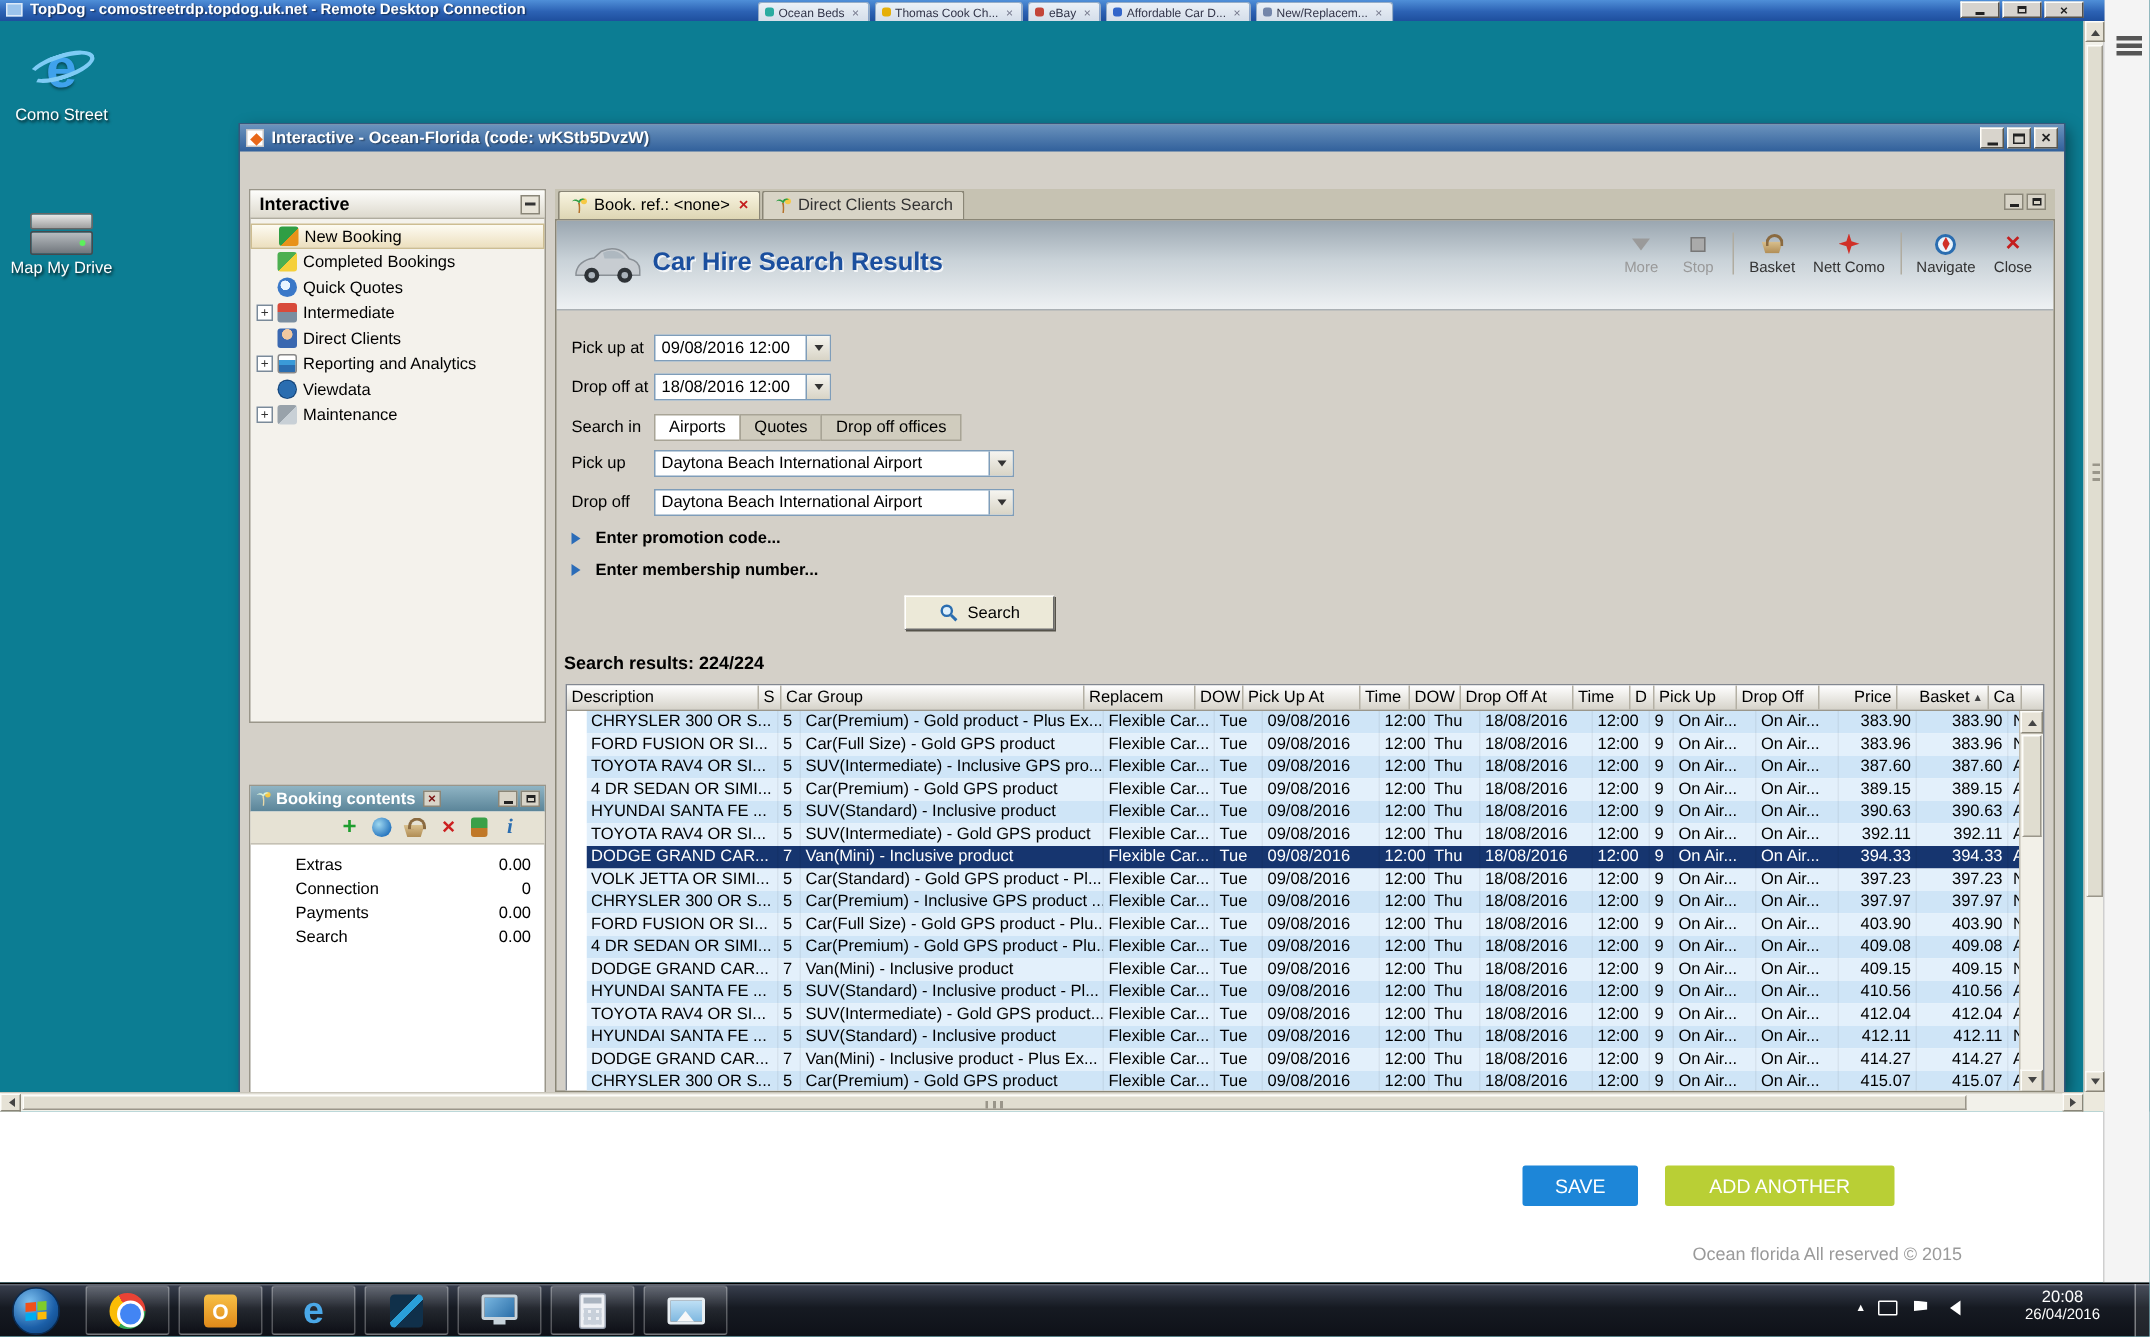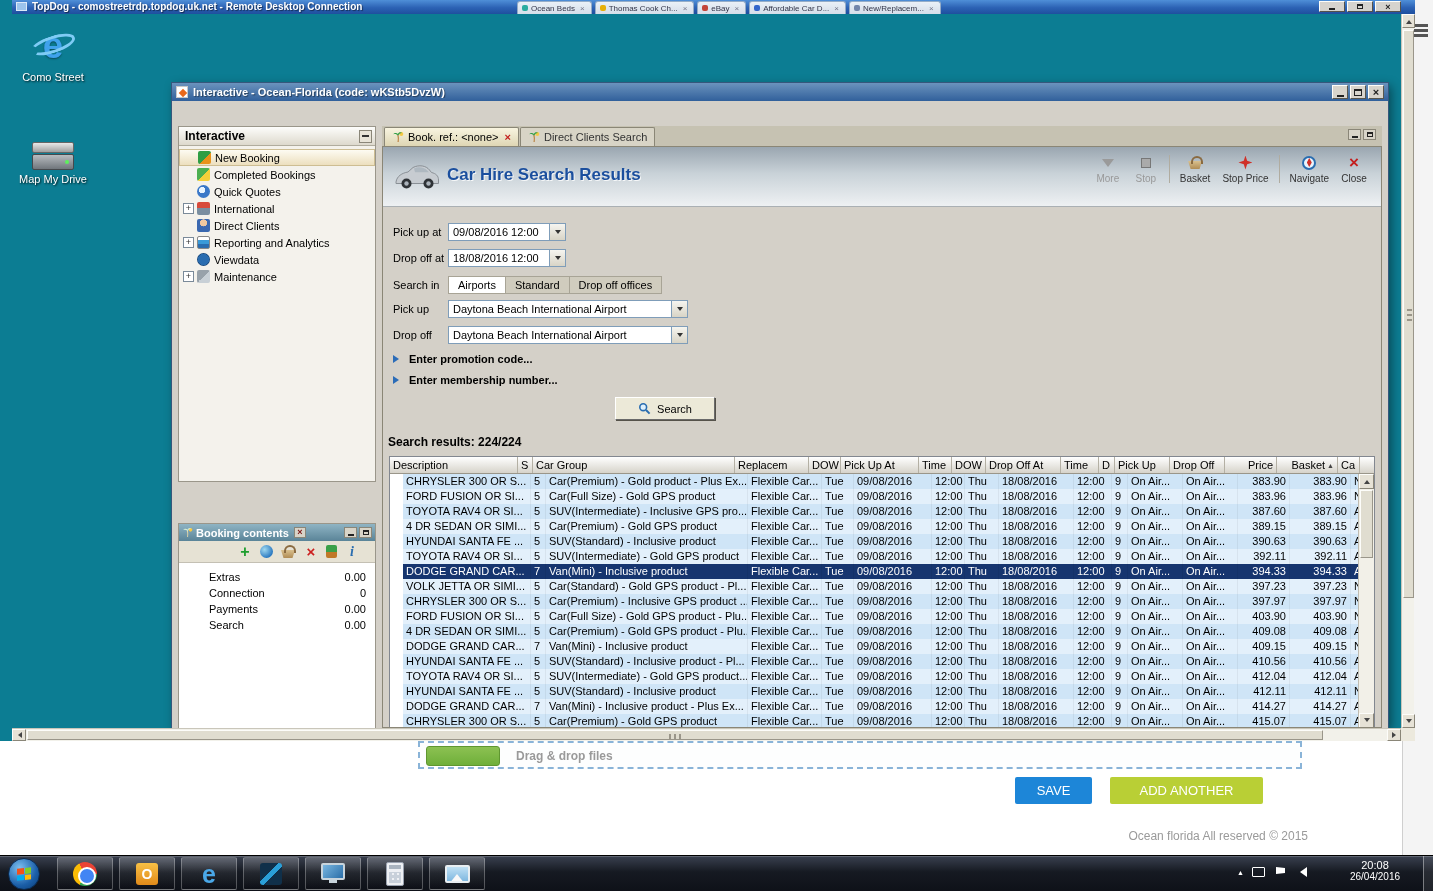--- a/index.html
+++ b/index.html
@@ -13,21 +13,21 @@
   .hamburger { position:absolute; left:8px; top:24px; width:17px; height:13px; }
   .hamburger i { display:block; width:17px; height:2.5px; background:#555; margin-bottom:2.5px; }
   .dropzone { position:absolute; left:418px; top:0px; width:884px; height:28px; border:2px dashed #8ab4d8; background:#fdfefe; }
   .upload-btn { position:absolute; left:6px; top:3px; width:74px; height:20px; background:linear-gradient(180deg,#8cc152,#6faf3a); border:1px solid #5f9630; border-radius:3px; }
   .drop-text { position:absolute; left:96px; top:6px; font-weight:bold; color:#9a9a9a; font-size:12px; }
   .save-btn { position:absolute; left:1015px; top:36px; width:77px; height:27px; background:#1d86d8; color:#fff; border:none; font-size:13px; font-family:"Liberation Sans",sans-serif; border-radius:2px; }
   .add-btn { position:absolute; left:1110px; top:36px; width:153px; height:27px; background:#b9cf35; color:#fff; border:none; font-size:13px; font-family:"Liberation Sans",sans-serif; border-radius:2px; }
   .footer-txt { position:absolute; right:125px; top:88px; color:#9a9a9a; font-size:12px; }
 
   
-  .rdp-win { position:absolute; left:12px; top:0; width:1403px; height:741px;text-decoration:underline; }
+  .rdp-win { position:absolute; left:0; top:0; width:1403px; height:741px;text-decoration:underline; }
   .rdp-titlebar { position:absolute; left:0; top:0; width:1403px; height:14px;
       background:linear-gradient(180deg,#4f8fd8 0%,#2c62b4 55%,#1e4f9e 100%); }
   .rdp-icon { position:absolute; left:4px; top:2px; width:11px; height:9px; background:#9cc4ec; border:1px solid #dce9f8; }
   .rdp-title { position:absolute; left:20px; top:1px; color:#fff; font-size:10px; font-weight:bold; text-shadow:1px 1px 1px rgba(0,0,0,.5); white-space:nowrap; }
   .bg-tabs { position:absolute; left:505px; top:1px; height:13px; display:flex; gap:3px; opacity:.95; }
   .bg-tab { display:flex; align-items:center; gap:3px; padding:0 6px 0 4px; background:linear-gradient(#f4f7fa,#dfe6ee); border:1px solid #9ab0c8; border-bottom:none; border-radius:3px 3px 0 0; font-size:8px; color:#334; white-space:nowrap; overflow:hidden; max-width:160px; }
   .bg-fav { width:6px; height:6px; border-radius:2px; flex:none; }
   .bg-x { color:#778; font-size:8px; margin-left:2px; }
   .rdp-buttons { position:absolute; right:14px; top:1px; display:flex; gap:2px; }
   .rbtn { width:26px; height:11px; background:#d6d3ce; border:1px solid; border-color:#fdfdfa #55514a #55514a #fdfdfa; display:flex; align-items:center; justify-content:center; }
@@ -199,24 +199,20 @@
   .tray-flag::after { content:""; position:absolute; left:-2px; top:0; width:1.5px; height:12px; background:#fff; }
   .tray-vol { width:0; height:0; border:5px solid transparent; border-right:7px solid #fff; }
   .clock { position:absolute; right:27px; top:3px; width:62px; text-align:center; color:#fff; }
   .clock .t { font-size:11px; } .clock .d { font-size:10px; }
   .show-desktop { position:absolute; right:0; top:0; width:10px; height:36px; background:rgba(255,255,255,.08); border-left:1px solid rgba(255,255,255,.4); }
 </style>
 </head>
 <body>
 
 <div class="browser-bottom">
-  <div class="dropzone">
-    <button class="upload-btn"></button>
-    <span class="drop-text">Drag &amp; drop files</span>
-  </div>
   <button class="save-btn">SAVE</button>
   <button class="add-btn">ADD ANOTHER</button>
   <div class="footer-txt">Ocean florida All reserved © 2015</div>
 </div>
 
 <div class="right-strip">
   <div class="hamburger">
       <i></i>
       <i></i>
       <i></i>
@@ -321,21 +317,21 @@
                 <div class="tree-lbl">Completed Bookings</div>
               </div>
               <div class="tree-row">
                 <div class="exp-spacer"></div>
                 <div class="tree-ico quick-quotes-icon"></div>
                 <div class="tree-lbl">Quick Quotes</div>
               </div>
               <div class="tree-row">
                 <div class="expander">+</div>
                 <div class="tree-ico administrator-icon"></div>
-                <div class="tree-lbl">International</div>
+                <div class="tree-lbl">Intermediate</div>
               </div>
               <div class="tree-row">
                 <div class="exp-spacer"></div>
                 <div class="tree-ico direct-clients-icon"></div>
                 <div class="tree-lbl">Direct Clients</div>
               </div>
               <div class="tree-row">
                 <div class="expander">+</div>
                 <div class="tree-ico reporting-icon"></div>
                 <div class="tree-lbl">Reporting and Analytics</div>
@@ -455,21 +451,21 @@
                   <div class="tb-item">
                     <div class="tb-ico-wrap">
                       <div class="tbi basket-icon"></div>
                     </div>
                     <div class="tb-lbl">Basket</div>
                   </div>
                   <div class="tb-item">
                     <div class="tb-ico-wrap">
                       <div class="tbi nett-price-icon"></div>
                     </div>
-                    <div class="tb-lbl">Stop Price</div>
+                    <div class="tb-lbl">Nett Como</div>
                   </div>
                   <div class="tb-sep"></div>
                   <div class="tb-item">
                     <div class="tb-ico-wrap">
                       <div class="tbi navigate-icon"></div>
                     </div>
                     <div class="tb-lbl">Navigate</div>
                   </div>
                   <div class="tb-item">
                     <div class="tb-ico-wrap">
@@ -490,21 +486,21 @@
             <div class="form-label" style="top:105px;">Drop off at</div>
             <div class="combo" style="left:65px; top:102px; width:118px;">
               <span class="combo-val">18/08/2016 12:00</span>
               <span class="combo-btn">
                   <span class="dd-arr"></span>
                 </span>
             </div>
             <div class="form-label" style="top:132px;">Search in</div>
             <div class="searchin" id="searchin">
                 <div class="si-tab active">Airports</div>
-                <div class="si-tab">Standard</div>
+                <div class="si-tab">Quotes</div>
                 <div class="si-tab">Drop off offices</div>
               </div>
             <div class="form-label" style="top:156px;">Pick up</div>
             <div class="combo" style="left:65px; top:153px; width:240px;">
               <span class="combo-val">Daytona Beach International Airport</span>
               <span class="combo-btn">
                   <span class="dd-arr"></span>
                 </span>
             </div>
             <div class="form-label" style="top:182px;">Drop off</div>

